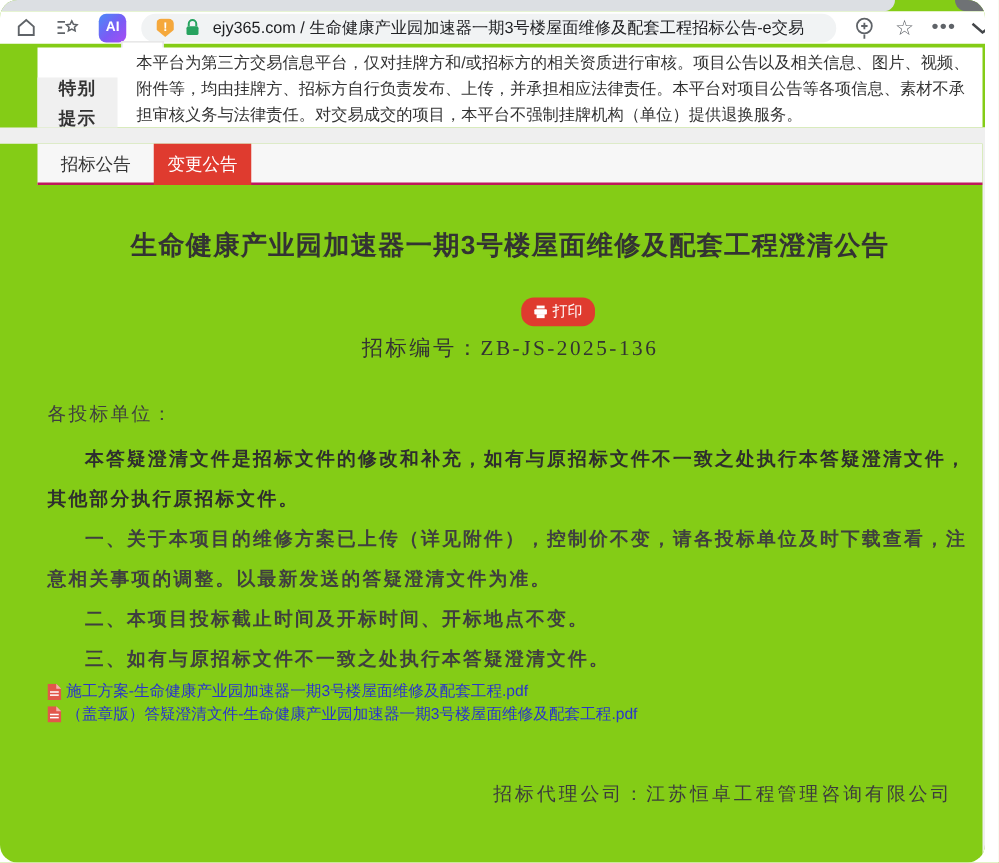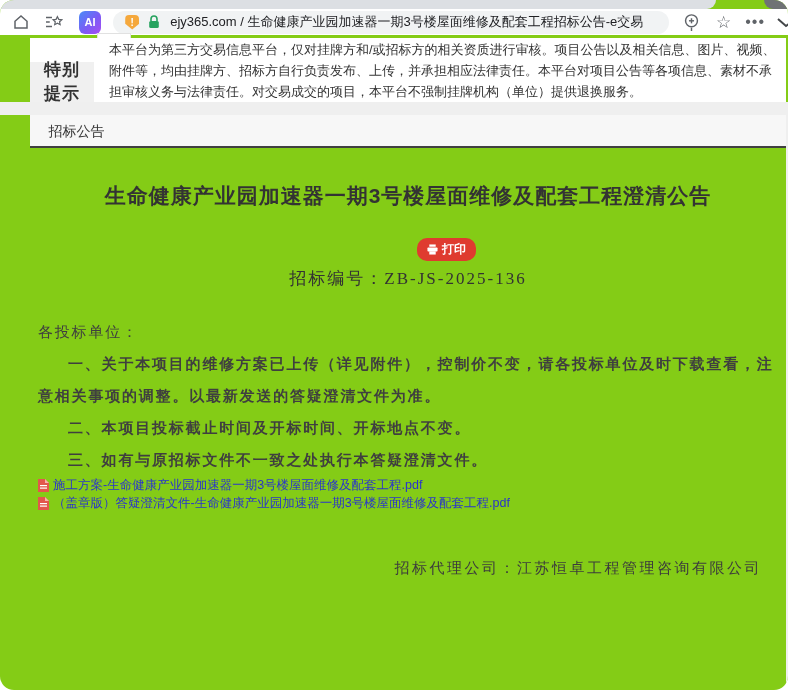--- a/index.html
+++ b/index.html
@@ -35,44 +35,44 @@
   .tb-zoomplus { margin-left:6px; }
   .tb-star { margin-left:16px; font-size:17px; line-height:1; }
   .tb-dots { margin-left:14px; font-size:16px; letter-spacing:1px; }
   .tb-chev { margin-left:12px; }
   .artifact { position:absolute; left:97px; top:33px; width:34px; height:6px;
     background:#fff; border:1px solid #e1e1e1; border-bottom:none; }
   
   .notice { position:absolute; left:30px; top:38px; width:756px; height:64px;
     background:#fff; display:flex; }
   .notice-label { width:64px; background:#f0f0f0; color:#333; font-weight:bold;
-    font-size:17px; line-height:24px; letter-spacing:1px; display:flex;
+    font-size:14px; line-height:24px; letter-spacing:1px; display:flex;
     align-items:center; justify-content:center; text-align:center;
     white-space:pre-line;margin-top:24px; }
   .notice-text { flex:1; padding:1px 10px 16px 15px; font-size:13px; color:#333;
     line-height:21px; }
   
   .band { position:absolute; left:0; top:102px; width:799px; height:13px; background:#efefef; }
   .gutter { position:absolute; left:786px; top:102px; width:13px; height:588px; background:#efefef; }
   
   .tabbar { position:absolute; left:30px; top:115px; width:756px; height:33px;
-    background:#f7f7f7; display:flex; border-bottom:2px solid #404040; }
+    background:#f7f7f7; display:flex; border-bottom:2px solid #be185d; }
   .tab { height:33px; display:flex; align-items:center; justify-content:center;
     font-size:14px; color:#333; cursor:pointer; }
   .tab-inactive { width:93px; }
   .tab-active { width:78px; background:#df3b2f; color:#fff; }
   
   .content { position:absolute; left:30px; top:150px; width:756px;
     padding:0 8px; color:#404040; }
   .doc-title { margin-top:32px; text-align:center; font-size:21px; font-weight:bold;
     color:#333; letter-spacing:1px; }
   .print-row { margin-top:28px; text-align:center; }
   .print-btn { display:inline-flex; align-items:center; gap:4px; background:#df3b2f;
     color:#fff; font-size:12px; border:none; border-radius:10px; padding:3px 10px;
-    cursor:pointer; margin-left:77px;font-weight:bold; }
+    cursor:pointer; margin-left:77px; }
   .bid-no { margin-top:6px; text-align:center; font-size:17px; color:#333;
     font-family:"Liberation Serif","DejaVu Serif",serif; letter-spacing:2px; }
   .para { font-family:"Liberation Serif","DejaVu Serif",serif; font-size:15px;
     line-height:32px; letter-spacing:1.8px; color:#3f3f3f; }
   .greeting { margin-top:26px; }
   .para-bold { font-weight:bold; color:#2e2e2e; text-indent:2em; margin-top:4px; }
   .item { text-indent:2em;font-weight:bold; }
   .attachments { }
   .att-link { display:flex; align-items:center; gap:4px; font-size:12.5px;
     color:#2a35cc; line-height:18px; cursor:pointer; text-decoration:none; }
@@ -140,20 +140,21 @@
     <div class="notice-label">特别
 提示</div>
     <div class="notice-text">本平台为第三方交易信息平台，仅对挂牌方和/或招标方的相关资质进行审核。项目公告以及相关信息、图片、视频、附件等，均由挂牌方、招标方自行负责发布、上传，并承担相应法律责任。本平台对项目公告等各项信息、素材不承担审核义务与法律责任。对交易成交的项目，本平台不强制挂牌机构（单位）提供退换服务。</div>
   </div>
 
   <div class="band"></div>
   <div class="gutter"></div>
 
   <div class="tabbar">
     <div class="tab tab-inactive">招标公告</div>
+    <div class="tab tab-active">变更公告</div>
   </div>
 
   <div class="content">
     <div class="doc-title">生命健康产业园加速器一期3号楼屋面维修及配套工程澄清公告</div>
 
     <div class="print-row">
       <button class="print-btn">
         <span style="display:flex;">
           <svg width="11" height="11" viewBox="0 0 12 12" fill="#fff">
             <rect x="2.5" y="0.5" width="7" height="2.5"></rect>
@@ -161,20 +162,21 @@
             <rect x="2.5" y="8" width="7" height="3.5"></rect>
           </svg>
         </span>
         <span>打印</span>
       </button>
     </div>
 
     <div class="bid-no">招标编号：ZB-JS-2025-136</div>
 
     <div class="para greeting">各投标单位：</div>
+    <div class="para para-bold">本答疑澄清文件是招标文件的修改和补充，如有与原招标文件不一致之处执行本答疑澄清文件，其他部分执行原招标文件。</div>
     <div class="para item">一、关于本项目的维修方案已上传（详见附件），控制价不变，请各投标单位及时下载查看，注意相关事项的调整。以最新发送的答疑澄清文件为准。</div>
     <div class="para item">二、本项目投标截止时间及开标时间、开标地点不变。</div>
     <div class="para item">三、如有与原招标文件不一致之处执行本答疑澄清文件。</div>
 
     <div class="attachments">
       <a class="att-link">
         <span style="display:flex;">
           <svg width="11" height="13" viewBox="0 0 11 13">
             <path d="M0 0 h7 l4 4 v9 h-11 z" fill="#e2574c"></path>
             <path d="M7 0 l4 4 h-4 z" fill="#f7b3ac"></path>

